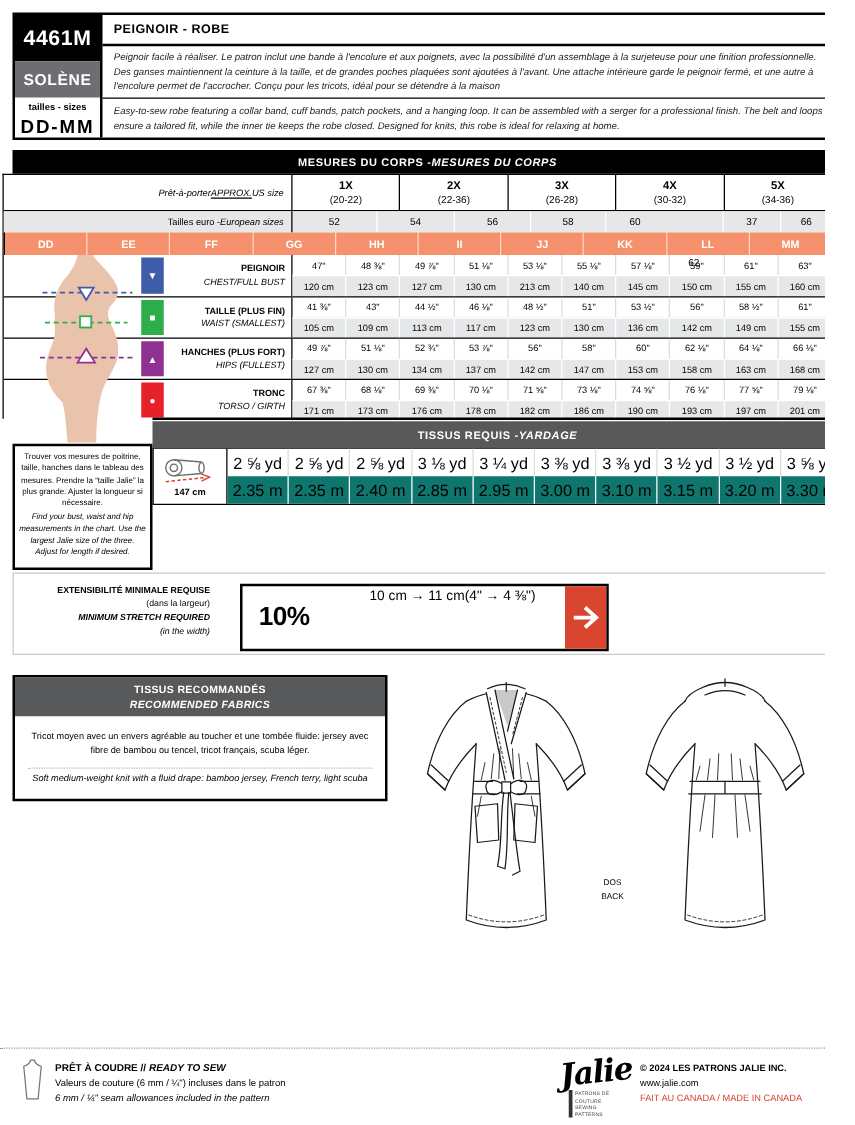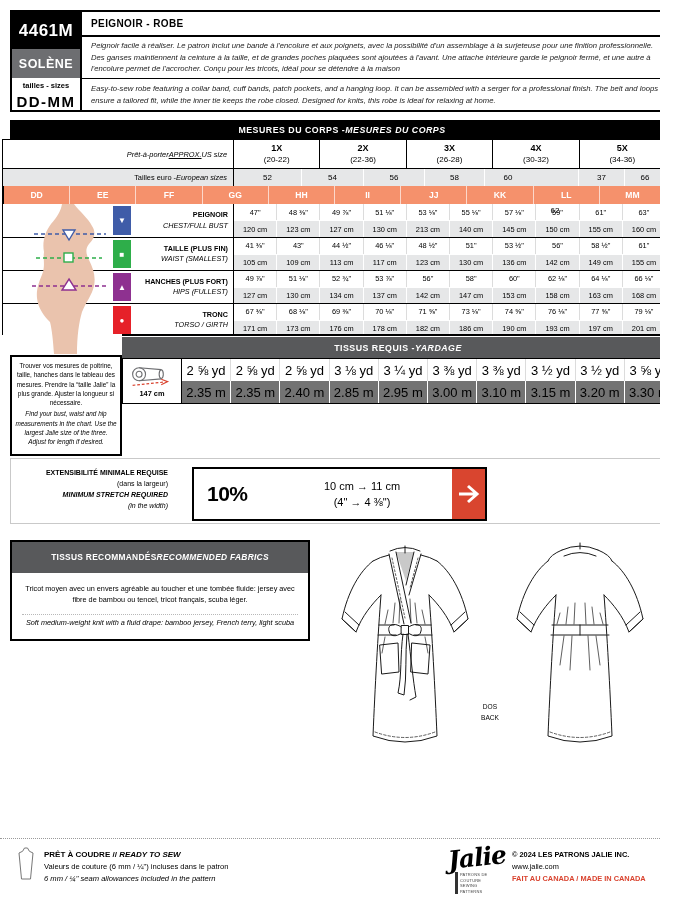--- a/index.html
+++ b/index.html
@@ -78,60 +78,60 @@
   
   .yard-banner { left:122px; top:337px; width:552px; height:21px; background:#58595b; color:#fff; font-weight:bold; font-size:8.8px; letter-spacing:.5px; }
   .yard-it { font-style:italic; }
   .yard-strip { left:122px; top:358px; width:552px; height:46px; border:1.5px solid #000; display:flex; }
   .ys-icon { width:58px; display:flex; flex-direction:column; align-items:center; justify-content:center; font-size:7.4px; font-weight:bold; }
   .ys-label { width:60px; display:flex; flex-direction:column; justify-content:center; text-align:right; padding-right:5px; line-height:1.5; }
   .ys-label .fr { font-weight:bold; font-size:7.2px; }
   .ys-label .en { font-style:italic; font-size:7.2px; }
   .ys-data { flex:1; border-left:1.5px solid #000; display:flex; flex-direction:column; }
   .yrow { flex:1; display:flex; }
-  .yrow-m { background:#737373;justify-content:center; }
+  .yrow-m { background:#0f766e; }
   .yc { flex:1; display:flex; align-items:center; justify-content:center; font-size:13px; border-left:1px solid #dcdcdc; }
   .yrow-m .yc { border-left:1px solid #fff; }
   .yc:first-child { border-left:none !important; }
 
   
   .stretch-outer { left:10px; top:458px; width:664px; height:66px; border:1.5px solid #c9c9c9; }
   .stretch-labels { left:20px; top:468px; width:148px; text-align:right; font-size:7px; line-height:1.55; }
   .sl-b { font-weight:bold; }
   .sl-bi { font-weight:bold; font-style:italic; }
   .sl-i { font-style:italic; }
   .stretch-box { left:192px; top:467px; width:295px; height:54px; border:2px solid #000; display:flex; align-items:stretch; background:#fff; }
   .pct { width:78px; display:flex; align-items:center; padding-left:13px; font-size:21px; font-weight:bold; letter-spacing:-.5px; }
-  .stretch-mid { flex:1; display:flex; flex-direction:column; justify-content:center; text-align:center; font-size:11px; line-height:1.5; }
+  .stretch-mid { flex:1; display:flex; flex-direction:row; justify-content:center; text-align:center; font-size:11px; line-height:1.5; }
   .arrow-box { width:33px; background:#d9452f; display:flex; align-items:center; justify-content:center; }
 
   
   .fab-box { left:10px; top:540px; width:300px; height:101px; border:2px solid #000; display:flex; flex-direction:column; }
-  .fab-head { height:31px; background:#58595b; color:#fff; display:flex; flex-direction:row; align-items:center; justify-content:center; font-weight:bold; font-size:8.4px; line-height:1.4; letter-spacing:.3px; }
+  .fab-head { height:31px; background:#58595b; color:#fff; display:flex; flex-direction:column; align-items:center; justify-content:center; font-weight:bold; font-size:8.4px; line-height:1.4; letter-spacing:.3px; }
   .fab-head .en { font-style:italic; }
   .fab-body { flex:1; padding:4px 10px 3px; text-align:center; font-size:7.3px; line-height:1.5; display:flex; flex-direction:column; justify-content:space-evenly; }
   .fab-en { font-style:italic; border-top:1px dotted #b8b8b8; padding-top:3px; }
 
   
   .draw-svg { left:300px; top:533px; }
   .dos-label { left:468px; top:702px; width:44px; text-align:center; font-size:6.6px; line-height:1.6; }
 
   
   .cutline { left:0; top:838px; width:684px; height:0; border-top:1.5px dotted #9a9a9a; }
   .foot-piece-icon { left:16px; top:847px; }
   .foot-left-text { left:44px; top:849px; font-size:7.6px; line-height:1.55; }
   .flt-1 { font-weight:bold; font-size:8px; }
   .flt-1 .en { font-style:italic; }
   .flt-3 { font-style:italic; }
   .foot-logo { left:448px; top:843px; width:58px; text-align:center; }
   .logo-script { font-family:"DejaVu Serif", serif; font-style:italic; font-weight:bold; font-size:25px; letter-spacing:-1px; transform:rotate(-6deg); display:inline-block; }
   .logo-tag { font-size:4px; color:#444; line-height:1.4; letter-spacing:.2px; border-left:3px solid #333; padding-left:2px; width:44px; margin:0 auto; text-align:left; }
   .foot-right-text { left:512px; top:849px; font-size:7.4px; line-height:1.65; }
   .frt-1 { font-weight:bold; }
-  .frt-3 { font-weight:bold; color:#d9432f; }
+  .frt-3 { font-weight:normal; color:#d9432f; }
 </style>
 </head>
 <body>
 
 <div id="page">
 
   <div class="abs header-box">
     <div class="header-left">
       <div class="hl-num dfc">4461M</div>
       <div class="hl-name dfc">SOLÈNE</div>

